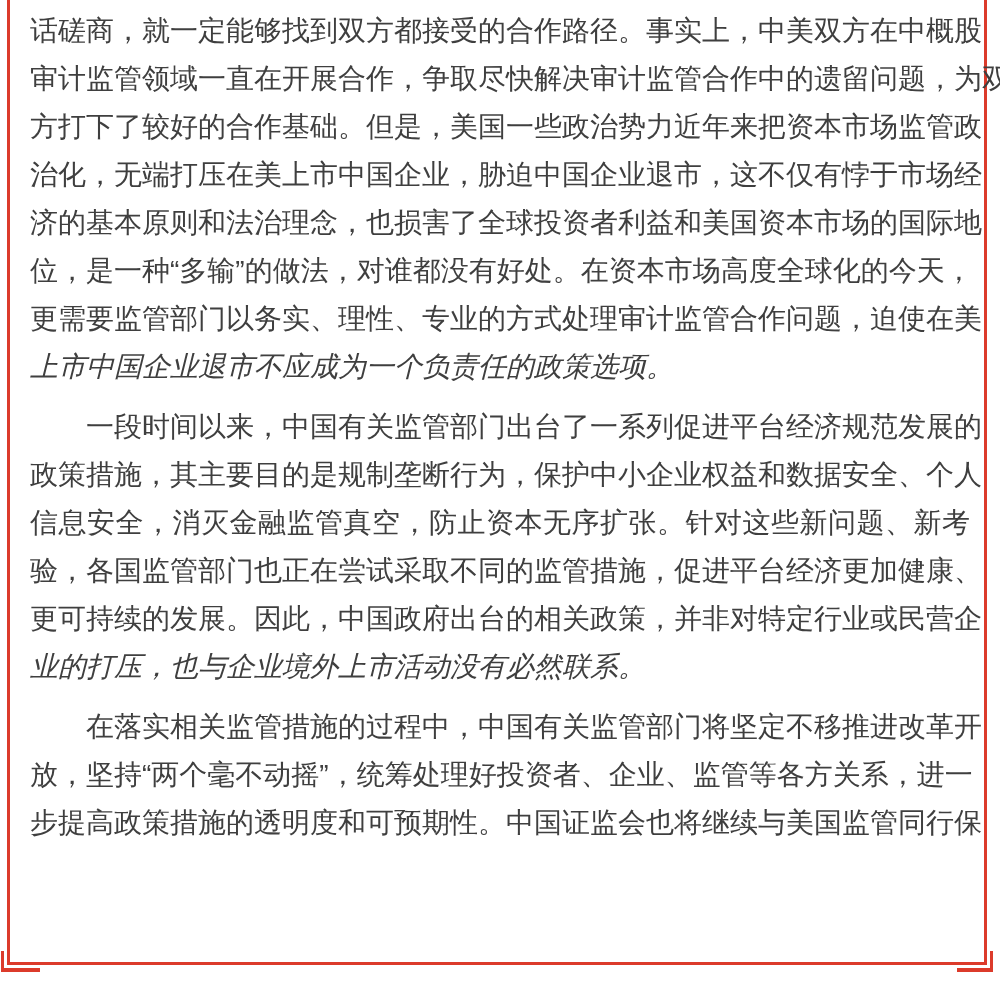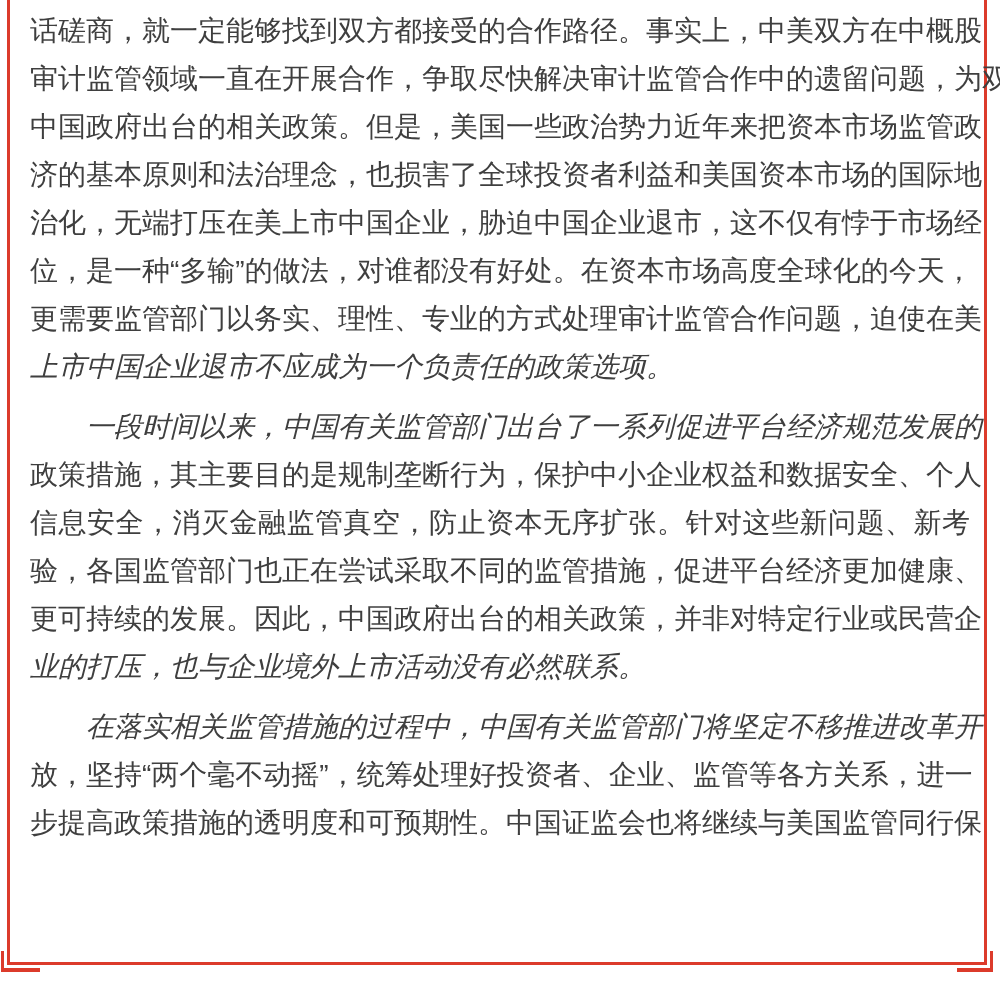--- a/index.html
+++ b/index.html
@@ -67,37 +67,36 @@
     text-align: justify;
     text-align-last: justify;
     white-space: nowrap;
   }
   .line.last {
     text-align-last: left;
     font-style: italic;
   }
   .para.indent .line:first-child {
     text-indent: 2em;
-    font-style: italic;
   }
 </style>
 </head>
 <body>
 
 <div class="frame"></div>
 <div class="corner corner-bl"></div>
 <div class="corner corner-br"></div>
 
 <div class="article">
     <div class="para">
       <div class="line">话磋商，就一定能够找到双方都接受的合作路径。事实上，中美双方在中概股</div>
       <div class="line">审计监管领域一直在开展合作，争取尽快解决审计监管合作中的遗留问题，为双</div>
-      <div class="line">中国政府出台的相关政策。但是，美国一些政治势力近年来把资本市场监管政</div>
+      <div class="line">方打下了较好的合作基础。但是，美国一些政治势力近年来把资本市场监管政</div>
+      <div class="line">治化，无端打压在美上市中国企业，胁迫中国企业退市，这不仅有悖于市场经</div>
       <div class="line">济的基本原则和法治理念，也损害了全球投资者利益和美国资本市场的国际地</div>
-      <div class="line">治化，无端打压在美上市中国企业，胁迫中国企业退市，这不仅有悖于市场经</div>
       <div class="line">位，是一种“多输”的做法，对谁都没有好处。在资本市场高度全球化的今天，</div>
       <div class="line">更需要监管部门以务实、理性、专业的方式处理审计监管合作问题，迫使在美</div>
       <div class="line last">上市中国企业退市不应成为一个负责任的政策选项。</div>
     </div>
     <div class="para indent">
       <div class="line">一段时间以来，中国有关监管部门出台了一系列促进平台经济规范发展的</div>
       <div class="line">政策措施，其主要目的是规制垄断行为，保护中小企业权益和数据安全、个人</div>
       <div class="line">信息安全，消灭金融监管真空，防止资本无序扩张。针对这些新问题、新考</div>
       <div class="line">验，各国监管部门也正在尝试采取不同的监管措施，促进平台经济更加健康、</div>
       <div class="line">更可持续的发展。因此，中国政府出台的相关政策，并非对特定行业或民营企</div>

